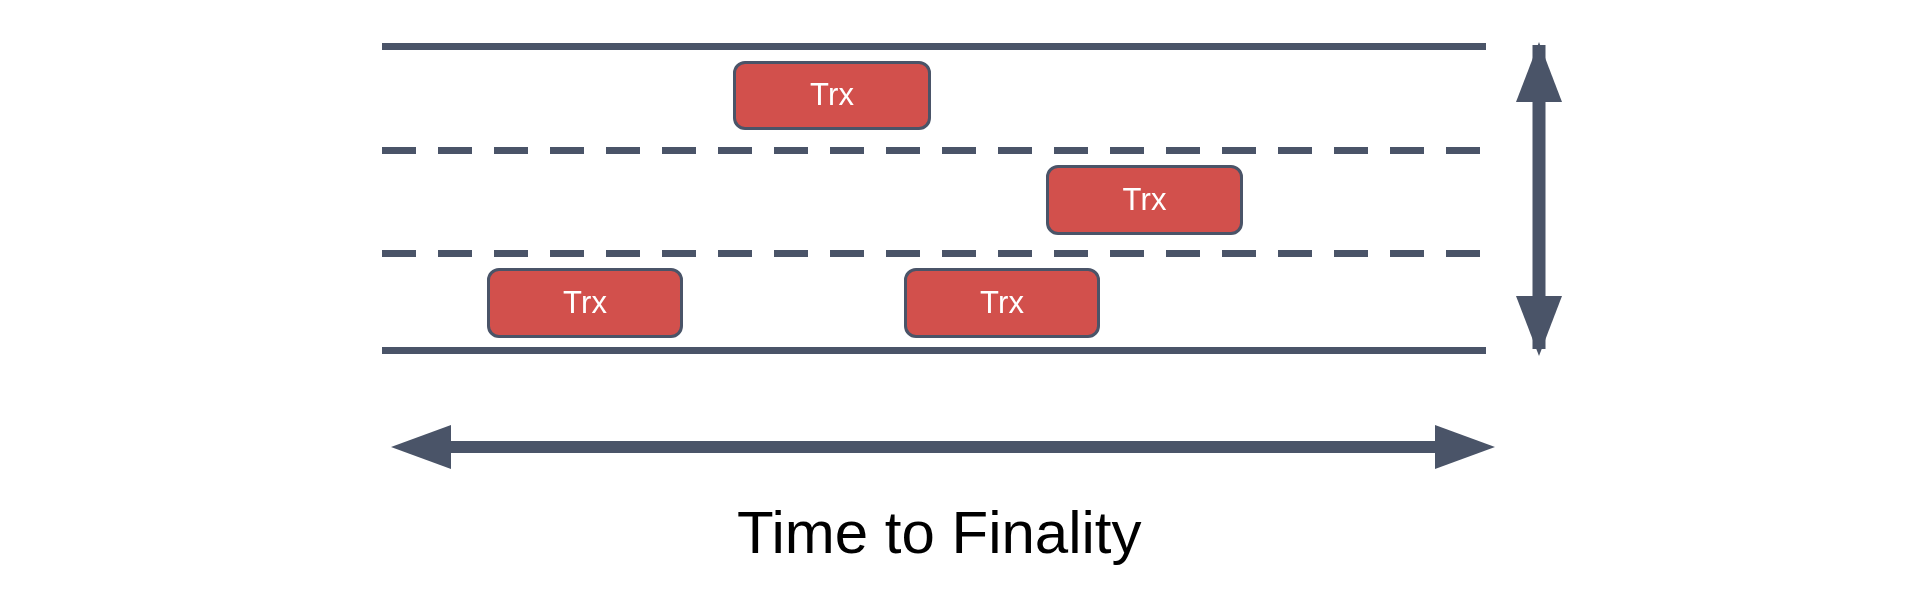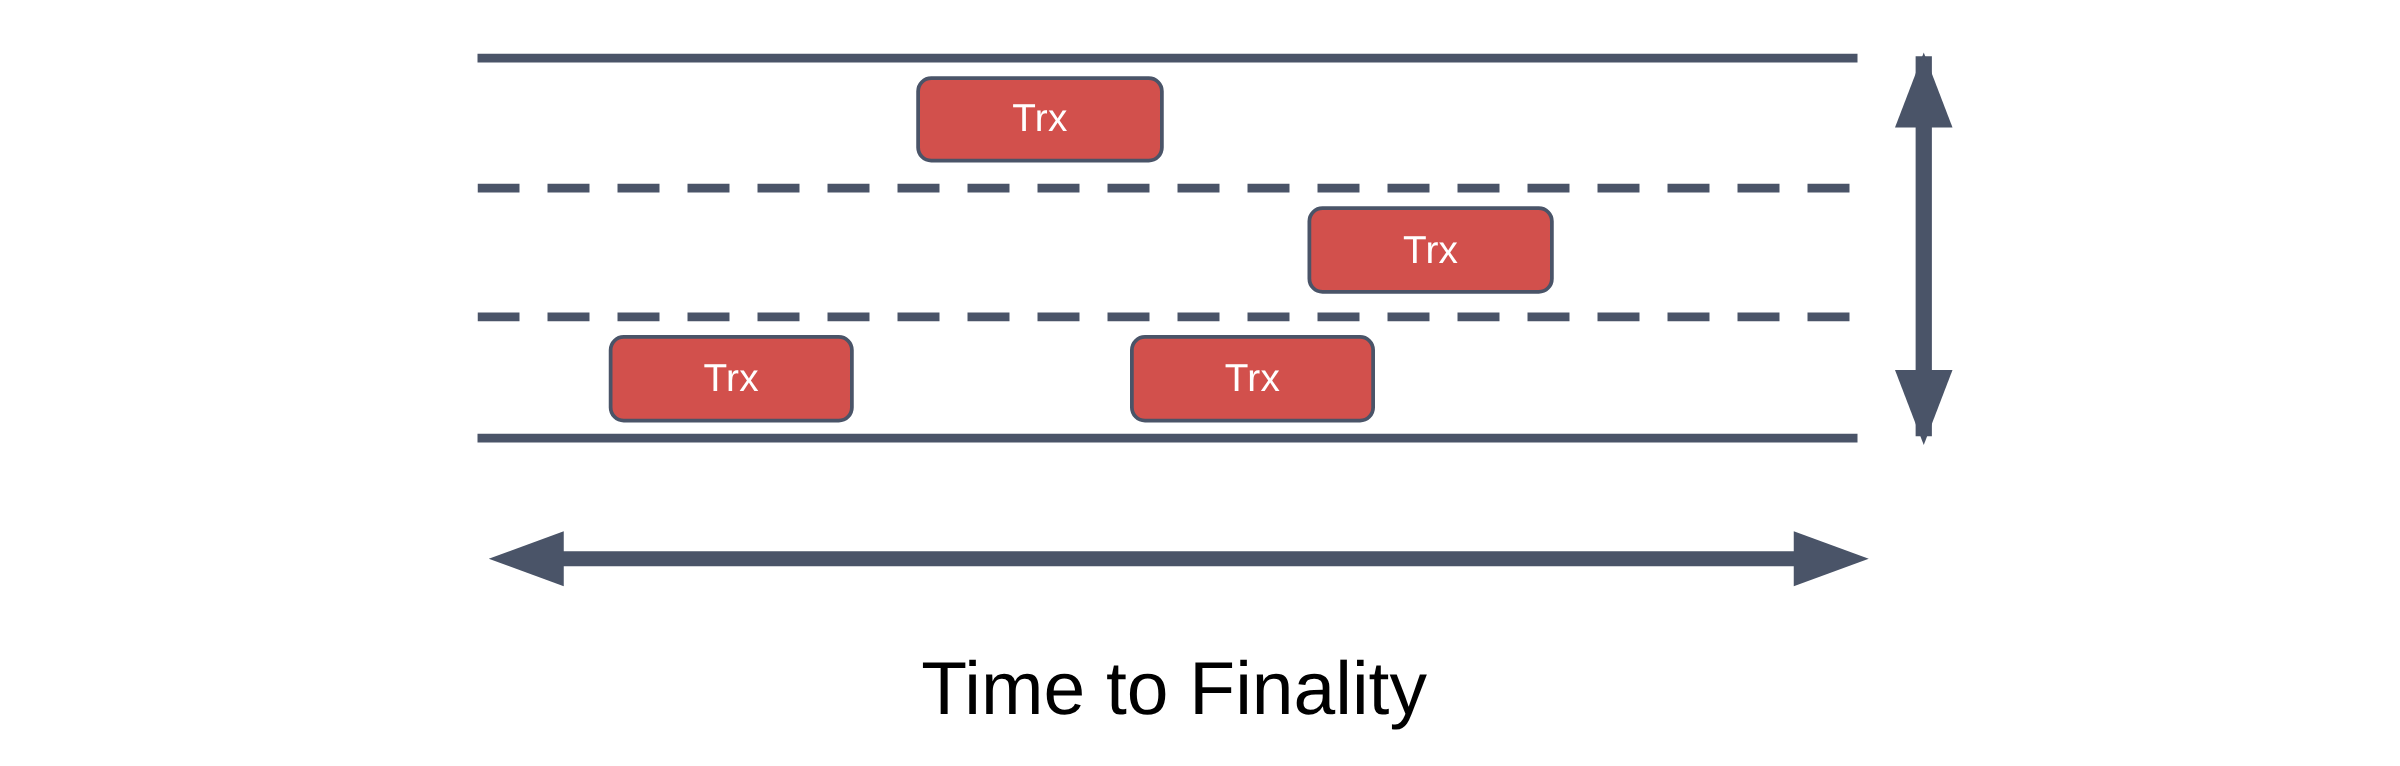--- a/index.html
+++ b/index.html
@@ -66,21 +66,21 @@
     white-space: nowrap;
     line-height: 1;
   }
   #throughput-label {
     left: 1583px;
     top: 147px;
     font-size: 59px;
   }
   #time-label {
     left: 737px;
-    top: 521px;
+    top: 503px;
     font-size: 60px;
   }
 </style>
 </head>
 <body>
 
 <div id="canvas">
 
   <div class="lane-line solid" style="top:43px;"></div>
 

